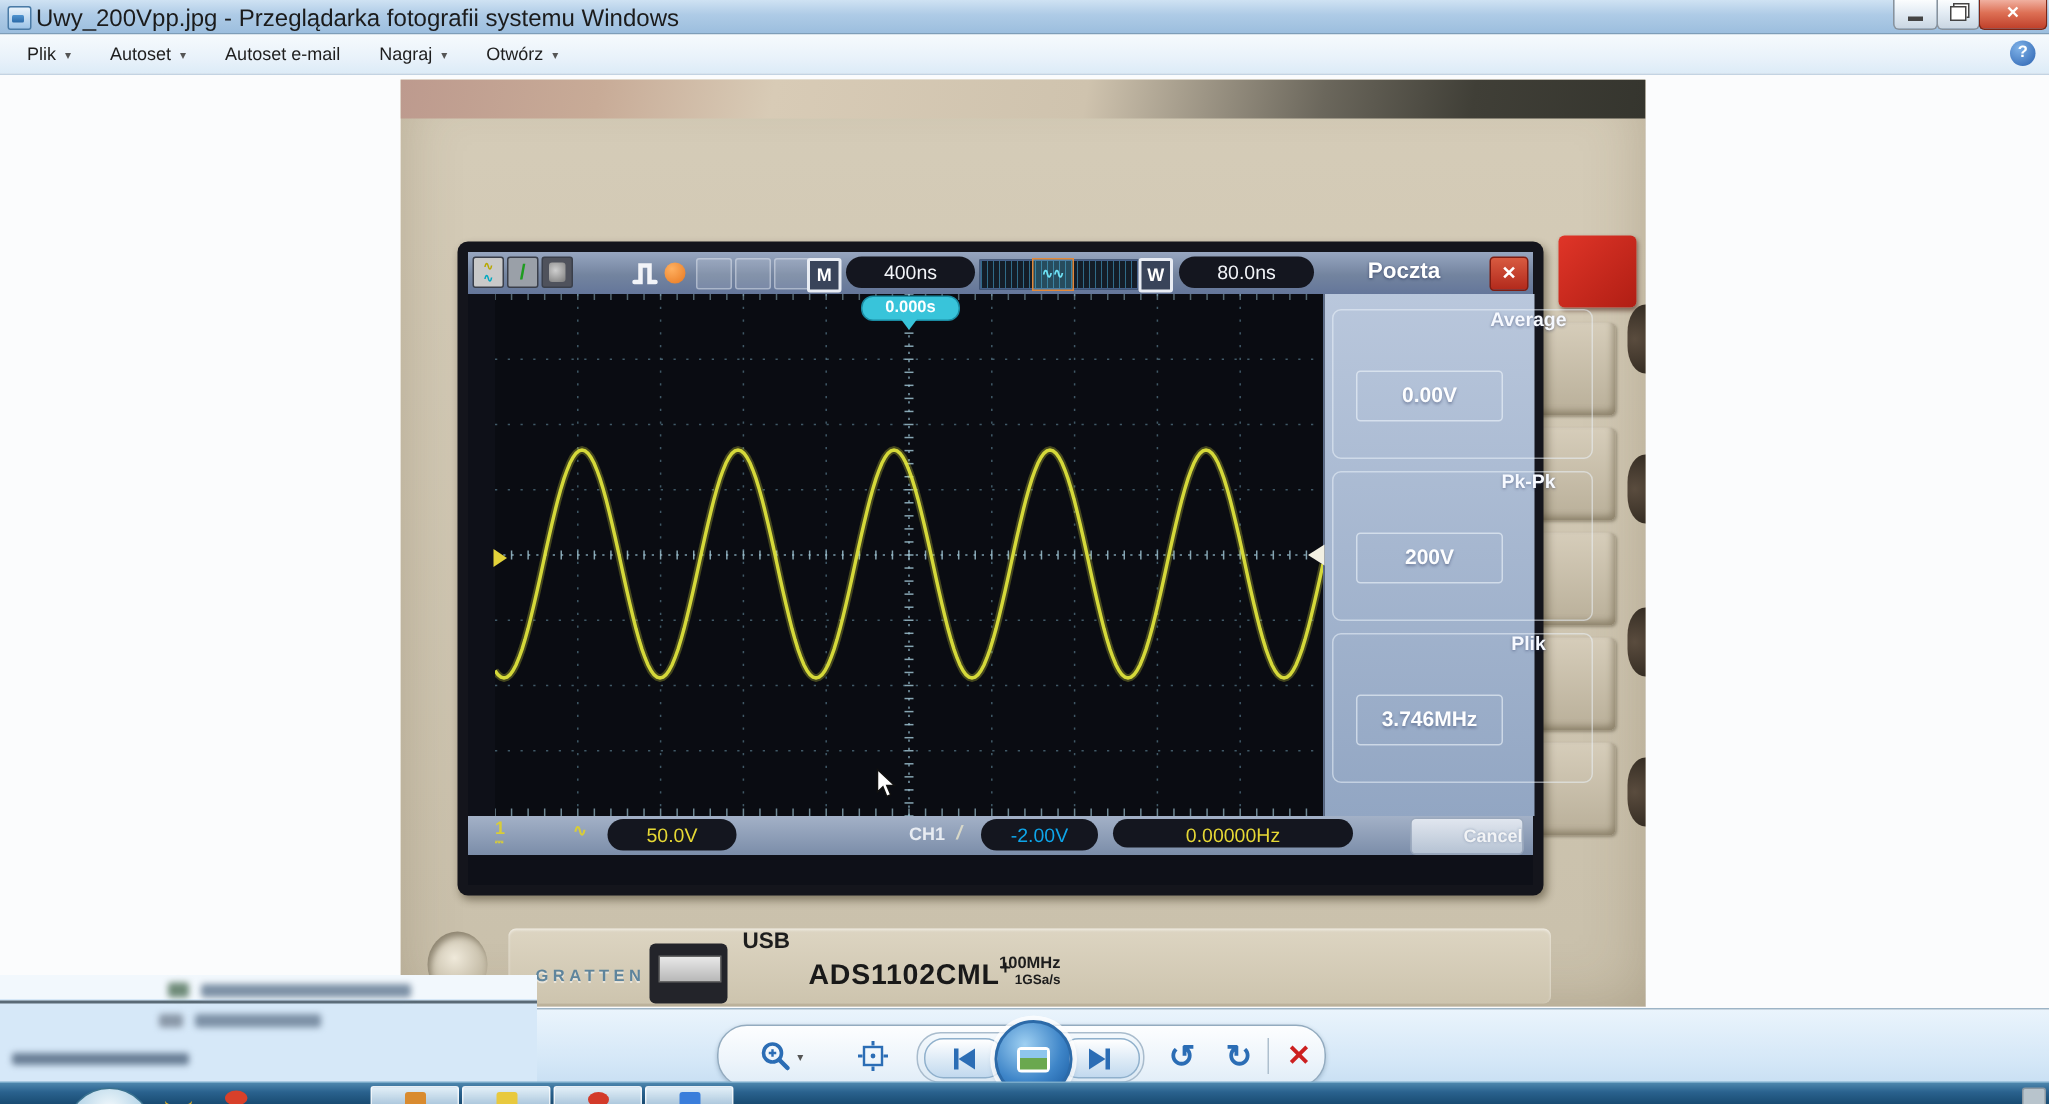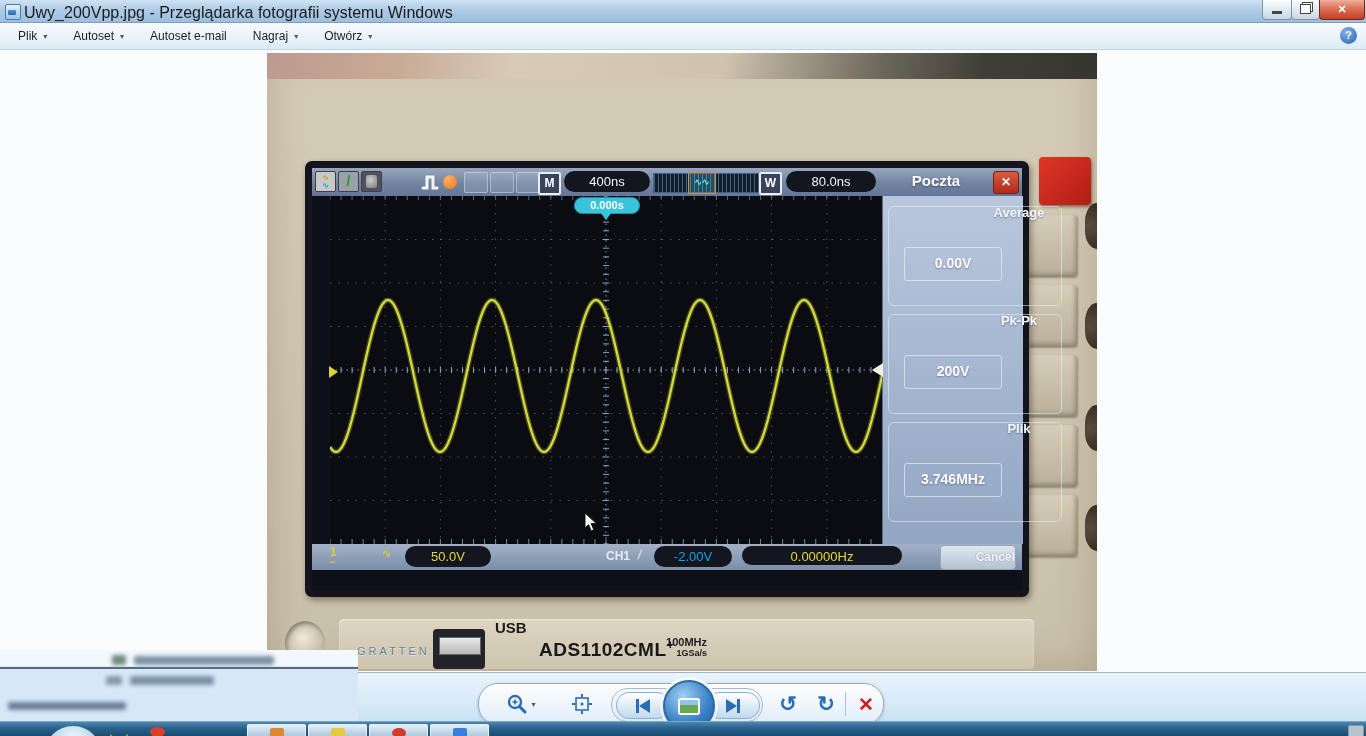--- a/index.html
+++ b/index.html
@@ -113,21 +113,21 @@
     background:linear-gradient(135deg,#e03528,#b01e14);box-shadow:1px 2px 3px rgba(60,20,10,.5);}
   .side-btn{left:752px;width:58px;height:62px;border-radius:4px;
     background:linear-gradient(#d6cdba,#b9af99);box-shadow:inset -2px -3px 4px rgba(90,80,55,.45),1px 1px 2px rgba(70,60,40,.4);}
   .knob{left:818px;width:24px;height:46px;border-radius:50% 0 0 50%/ 40% 0 0 40%;
     background:radial-gradient(circle at 20% 50%,#5a4c3e,#2c251d);}
   #front-plate{left:72px;top:566px;width:695px;height:50px;background:linear-gradient(#ddd5c2,#cdc4ae);
     border-radius:5px;box-shadow:inset 0 1px 2px rgba(255,255,255,.6);}
   #power-btn{left:18px;top:568px;width:40px;height:44px;border-radius:50%;
     background:radial-gradient(circle at 45% 40%,#efe9da,#bdb49e 70%,#968c74);
     box-shadow:inset 2px 3px 4px rgba(80,70,50,.5);}
-  #brand{left:90px;top:592px;font-size:11px;font-weight:normal;letter-spacing:3px;color:#5e849c;
+  #brand{left:90px;top:592px;font-size:11px;font-weight:bold;letter-spacing:3px;color:#5e849c;
     text-shadow:0 1px 0 rgba(255,255,255,.5);text-align:right;}
   #usb-port{left:166px;top:576px;width:52px;height:40px;background:#23242a;border-radius:4px;}
   #usb-port:before{content:"";position:absolute;left:6px;top:8px;width:40px;height:16px;
     background:linear-gradient(#e8e8e8,#b8b8b8);border:1px solid #666;}
   #usb-label{left:228px;top:566px;font-size:15px;font-weight:bold;color:#1d1d1d;}
   #model{left:272px;top:584px;font-size:19px;font-weight:bold;color:#191919;letter-spacing:.5px;}
   #model sup{font-size:13px;}
   #specs{left:382px;top:584px;text-align:right;width:58px;color:#1d1d1d;line-height:11px;}
   #specs .b1{font-size:11px;font-weight:bold;display:block;}
   #specs .b2{font-size:9px;font-weight:bold;display:block;}

